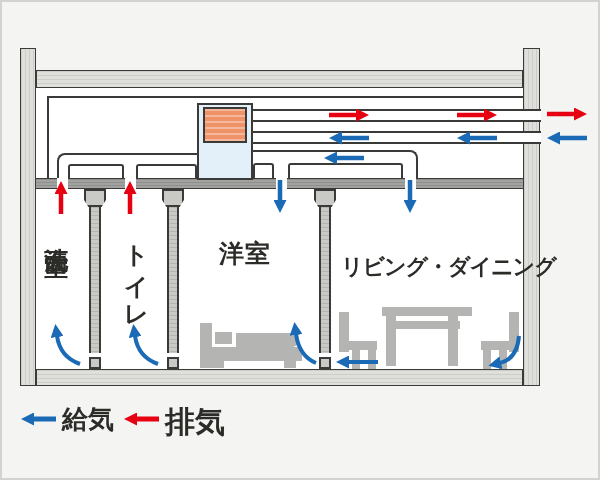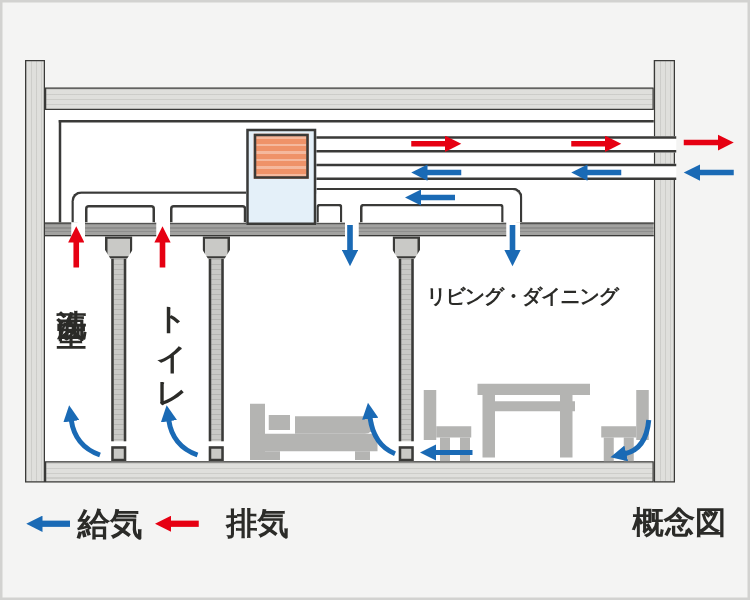--- a/index.html
+++ b/index.html
@@ -154,18 +154,18 @@
     <path class="ab w40" marker-end="url(#mBlue)" d="M158 364 Q138 357 135 336"></path>
     <path class="ab w40" marker-end="url(#mBlue)" d="M316 363 Q299 356 296 334"></path>
     <path class="ab w40" marker-end="url(#mBlue)" d="M378 362 L348 362"></path>
     <path class="ab w40" marker-end="url(#mBlue)" d="M519 336 Q517 359 500 363"></path>
     <path class="ab w50" marker-end="url(#mBlue)" d="M56 419 L33 419"></path>
     <path class="ar w50" marker-end="url(#mRed)" d="M159 419 L136 419"></path>
   </svg>
 
   <div class="abs lbl vtext" style="left:44px;top:228px;font-size:24px">洗面室</div>
   <div class="abs lbl vtext" style="left:124px;top:228px;font-size:24px">トイレ</div>
-  <div class="abs lbl" style="left:341px;top:230px;font-size:16px;letter-spacing:-1px">リビング・ダイニング</div>
+  <div class="abs lbl" style="left:219px;top:240px;font-size:25px;letter-spacing:1px">洋室</div>
+  <div class="abs lbl" style="left:341px;top:255px;font-size:22px;letter-spacing:-1px">リビング・ダイニング</div>
 
   <div class="abs lbl" style="left:62px;top:406px;font-size:26px">給気</div>
-  <div class="abs lbl" style="left:181px;top:406px;font-size:25px">排気</div>
-  <div class="abs lbl" style="left:506px;top:405px;font-size:25px">概念図</div>
+  <div class="abs lbl" style="left:165px;top:406px;font-size:30px">排気</div>
 </div>
 
 </body></html>

